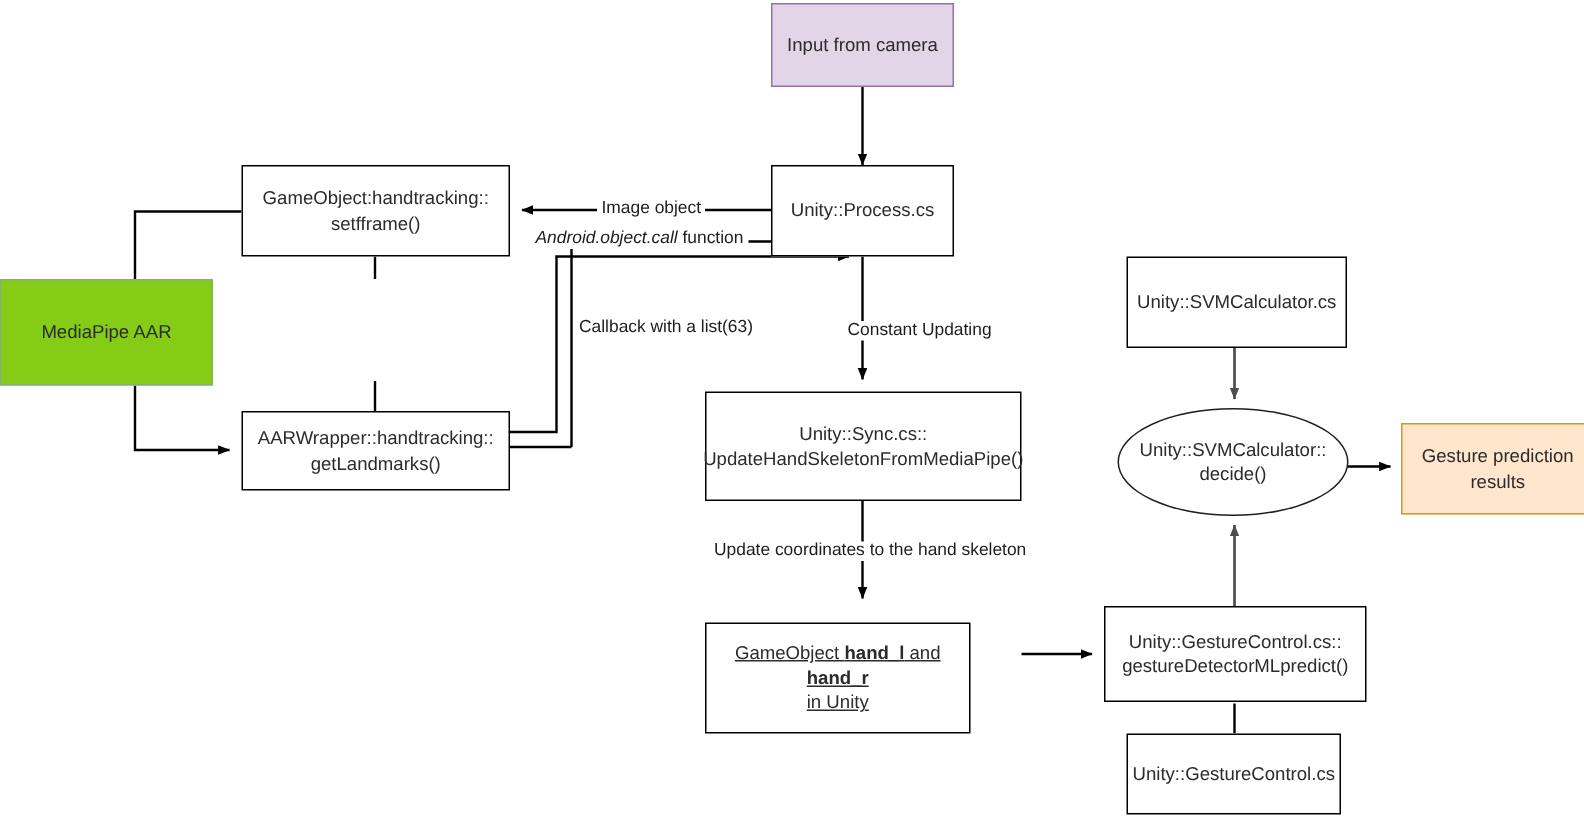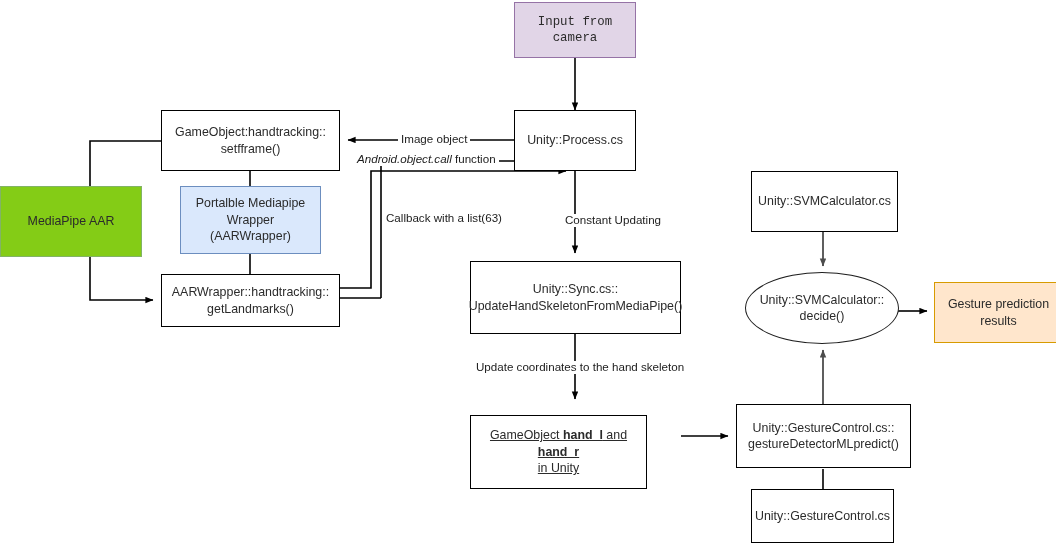--- a/index.html
+++ b/index.html
@@ -103,46 +103,39 @@
       <path d="M823,232 L823,266" marker-end="url(#arrowg)"></path>
 
       <path d="M823,404 L823,350" marker-end="url(#arrowg)"></path>
     </g>
     <g stroke="#000000" stroke-width="1.6" fill="none">
 
       <path d="M898,311 L927,311" marker-end="url(#arrow)"></path>
     </g>
   </svg>
 
-  <div class="node purple" style="left:514px; top:2px; width:122px; height:56px;font-family:Liberation Mono, monospace;">
+  <div class="node purple" style="left:514px; top:2px; width:122px; height:56px;">
     <span>Input from camera</span>
   </div>
 
   <div class="node plain" style="left:514px; top:110px; width:122px; height:61px;">
     <span>Unity::Process.cs</span>
   </div>
 
   <div class="node plain" style="left:161px; top:110px; width:179px; height:61px;">
     <span>
       <span>GameObject:handtracking::</span><br>
       <span>setfframe()</span>
     </span>
   </div>
 
   <div class="node green" style="left:0px; top:186px; width:142px; height:71px;">
     <span>MediaPipe AAR</span>
   </div>
 
-  <div class="node blue" style="left:180px; top:186px; width:141px; height:68px;">
-    <span>
-      <span>Portalble Mediapipe</span><br>
-      <span>Wrapper</span><br>
-      <span>(AARWrapper)</span>
-    </span>
-  </div>
 
   <div class="node plain" style="left:161px; top:274px; width:179px; height:53px;">
     <span>
       <span>AARWrapper::handtracking::</span><br>
       <span>getLandmarks()</span>
     </span>
   </div>
 
   <div class="node plain" style="left:470px; top:261px; width:211px; height:73px;">
     <span>

